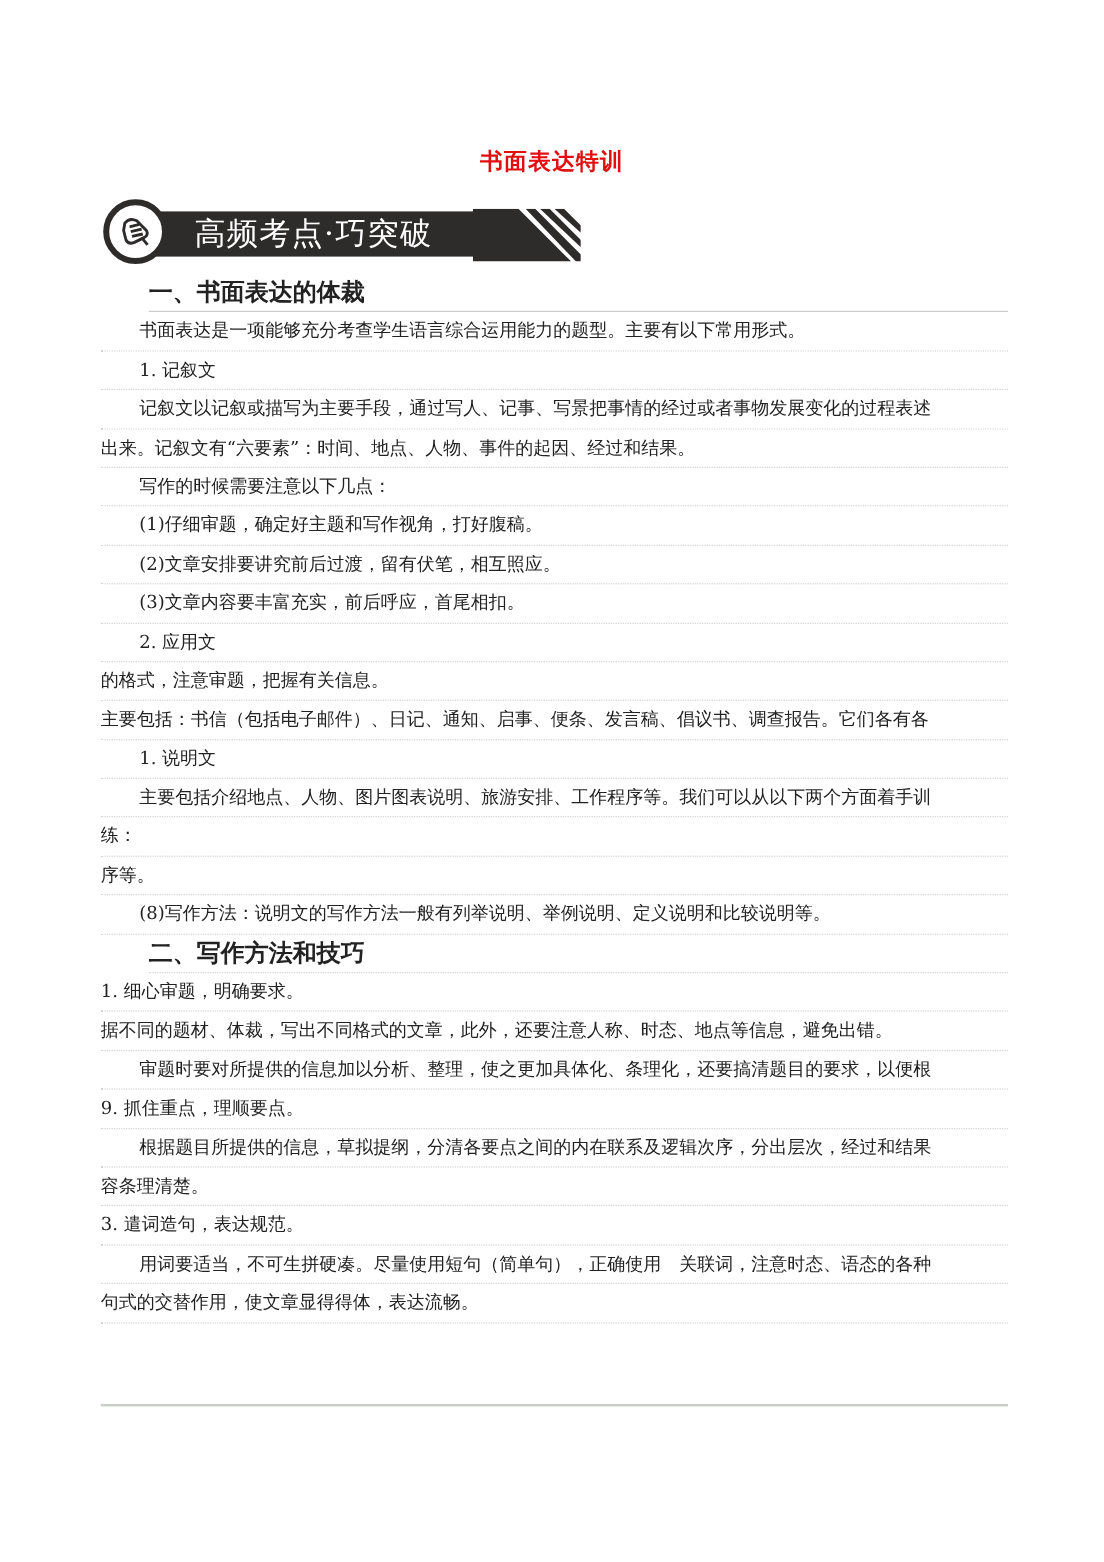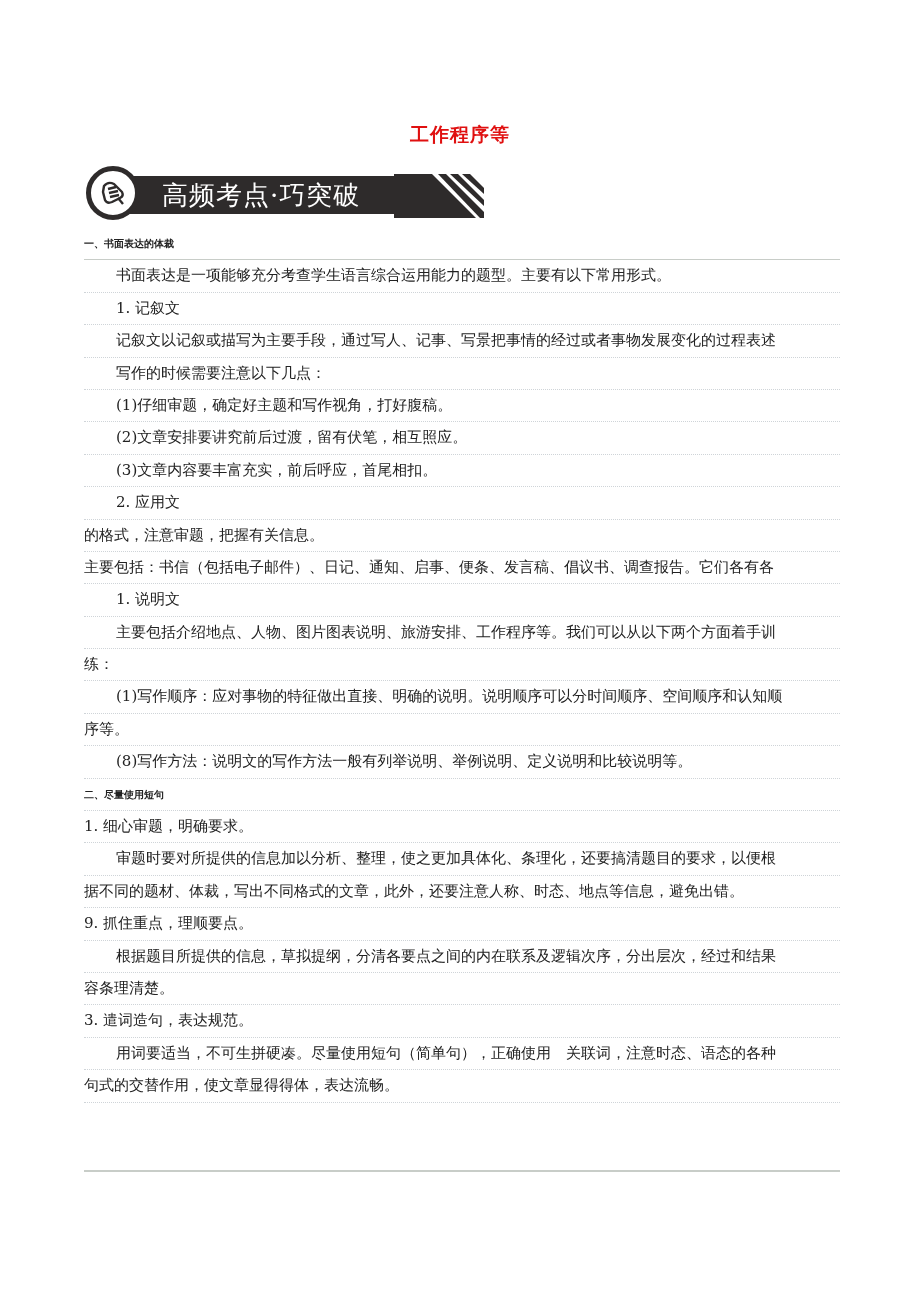--- a/index.html
+++ b/index.html
@@ -12,28 +12,28 @@
          clip-path: polygon(0 0, 100% 0, 100% 100%, 0 100%); }
   .banner .circle { position:absolute; left:2px; top:2px; width:54px; height:54px; border-radius:50%;
          background:#ffffff; border:5px solid #2e2b2b; box-sizing:border-box; display:flex; align-items:center; justify-content:center; }
   .banner .label { position:absolute; left:78px; top:12px; height:38px; line-height:38px; color:#fff;
          font-size:26px; font-family:"DejaVu Serif","Liberation Serif",serif; letter-spacing:1px;text-align:center; }
   .banner .stripes { position:absolute; left:310px; top:10px; width:90px; height:44px; }
   .content { position:absolute; left:84px; top:228px; width:756px; }
   .line { position:relative; height:31.4px; line-height:31.4px; font-size:15px; white-space:nowrap; overflow:hidden;
           border-bottom:1px dotted #cfd4d8; }
   .line.indent { padding-left:32px; }
-  .line.heading { font-weight:bold; font-family:"DejaVu Sans","Liberation Sans",sans-serif; font-size:10px; }
+  .line.heading { font-weight:bold; font-family:"DejaVu Sans","Liberation Sans",sans-serif; font-size:20px;margin-left:40px; }
   .line.solid { border-bottom:1px solid #c8cdc8; }
   .bottom-rule { position:absolute; left:84px; top:1170px; width:756px; border-top:2px solid #c8cdc8; }
 </style>
 </head>
 <body>
 
-<div class="page-title">工作程序等</div>
+<div class="page-title">书面表达特训</div>
 
 <div class="banner">
   <div class="bar"></div>
   <svg class="stripes" viewBox="0 0 90 44">
     <polygon points="0,0 38,0 82,44 0,44" fill="#2e2b2b"></polygon>
     <polygon points="44,0 52,0 90,38 90,44 86,44" fill="#2e2b2b"></polygon>
     <polygon points="56,0 64,0 90,26 90,32" fill="#2e2b2b"></polygon>
     <polygon points="68,0 76,0 90,14 90,20" fill="#2e2b2b"></polygon>
   </svg>
   <div class="circle">
@@ -48,37 +48,37 @@
     </svg>
   </div>
   <div class="label">高频考点·巧突破</div>
 </div>
 
 <div class="content" id="content">
     <div class="line heading solid">一、书面表达的体裁</div>
     <div class="line indent">书面表达是一项能够充分考查学生语言综合运用能力的题型。主要有以下常用形式。</div>
     <div class="line indent">1. 记叙文</div>
     <div class="line indent">记叙文以记叙或描写为主要手段，通过写人、记事、写景把事情的经过或者事物发展变化的过程表述</div>
+    <div class="line">出来。记叙文有“六要素”：时间、地点、人物、事件的起因、经过和结果。</div>
     <div class="line indent">写作的时候需要注意以下几点：</div>
     <div class="line indent">(1)仔细审题，确定好主题和写作视角，打好腹稿。</div>
     <div class="line indent">(2)文章安排要讲究前后过渡，留有伏笔，相互照应。</div>
     <div class="line indent">(3)文章内容要丰富充实，前后呼应，首尾相扣。</div>
     <div class="line indent">2. 应用文</div>
     <div class="line">的格式，注意审题，把握有关信息。</div>
     <div class="line">主要包括：书信（包括电子邮件）、日记、通知、启事、便条、发言稿、倡议书、调查报告。它们各有各</div>
     <div class="line indent">1. 说明文</div>
     <div class="line indent">主要包括介绍地点、人物、图片图表说明、旅游安排、工作程序等。我们可以从以下两个方面着手训</div>
     <div class="line">练：</div>
-    <div class="line indent">(1)写作顺序：应对事物的特征做出直接、明确的说明。说明顺序可以分时间顺序、空间顺序和认知顺</div>
     <div class="line">序等。</div>
     <div class="line indent">(8)写作方法：说明文的写作方法一般有列举说明、举例说明、定义说明和比较说明等。</div>
-    <div class="line heading">二、尽量使用短句</div>
+    <div class="line heading">二、写作方法和技巧</div>
     <div class="line">1. 细心审题，明确要求。</div>
+    <div class="line">据不同的题材、体裁，写出不同格式的文章，此外，还要注意人称、时态、地点等信息，避免出错。</div>
     <div class="line indent">审题时要对所提供的信息加以分析、整理，使之更加具体化、条理化，还要搞清题目的要求，以便根</div>
-    <div class="line">据不同的题材、体裁，写出不同格式的文章，此外，还要注意人称、时态、地点等信息，避免出错。</div>
     <div class="line">9. 抓住重点，理顺要点。</div>
     <div class="line indent">根据题目所提供的信息，草拟提纲，分清各要点之间的内在联系及逻辑次序，分出层次，经过和结果</div>
     <div class="line">容条理清楚。</div>
     <div class="line">3. 遣词造句，表达规范。</div>
     <div class="line indent">用词要适当，不可生拼硬凑。尽量使用短句（简单句），正确使用　关联词，注意时态、语态的各种</div>
     <div class="line">句式的交替作用，使文章显得得体，表达流畅。</div>
   </div>
 
 <div class="bottom-rule"></div>
 

